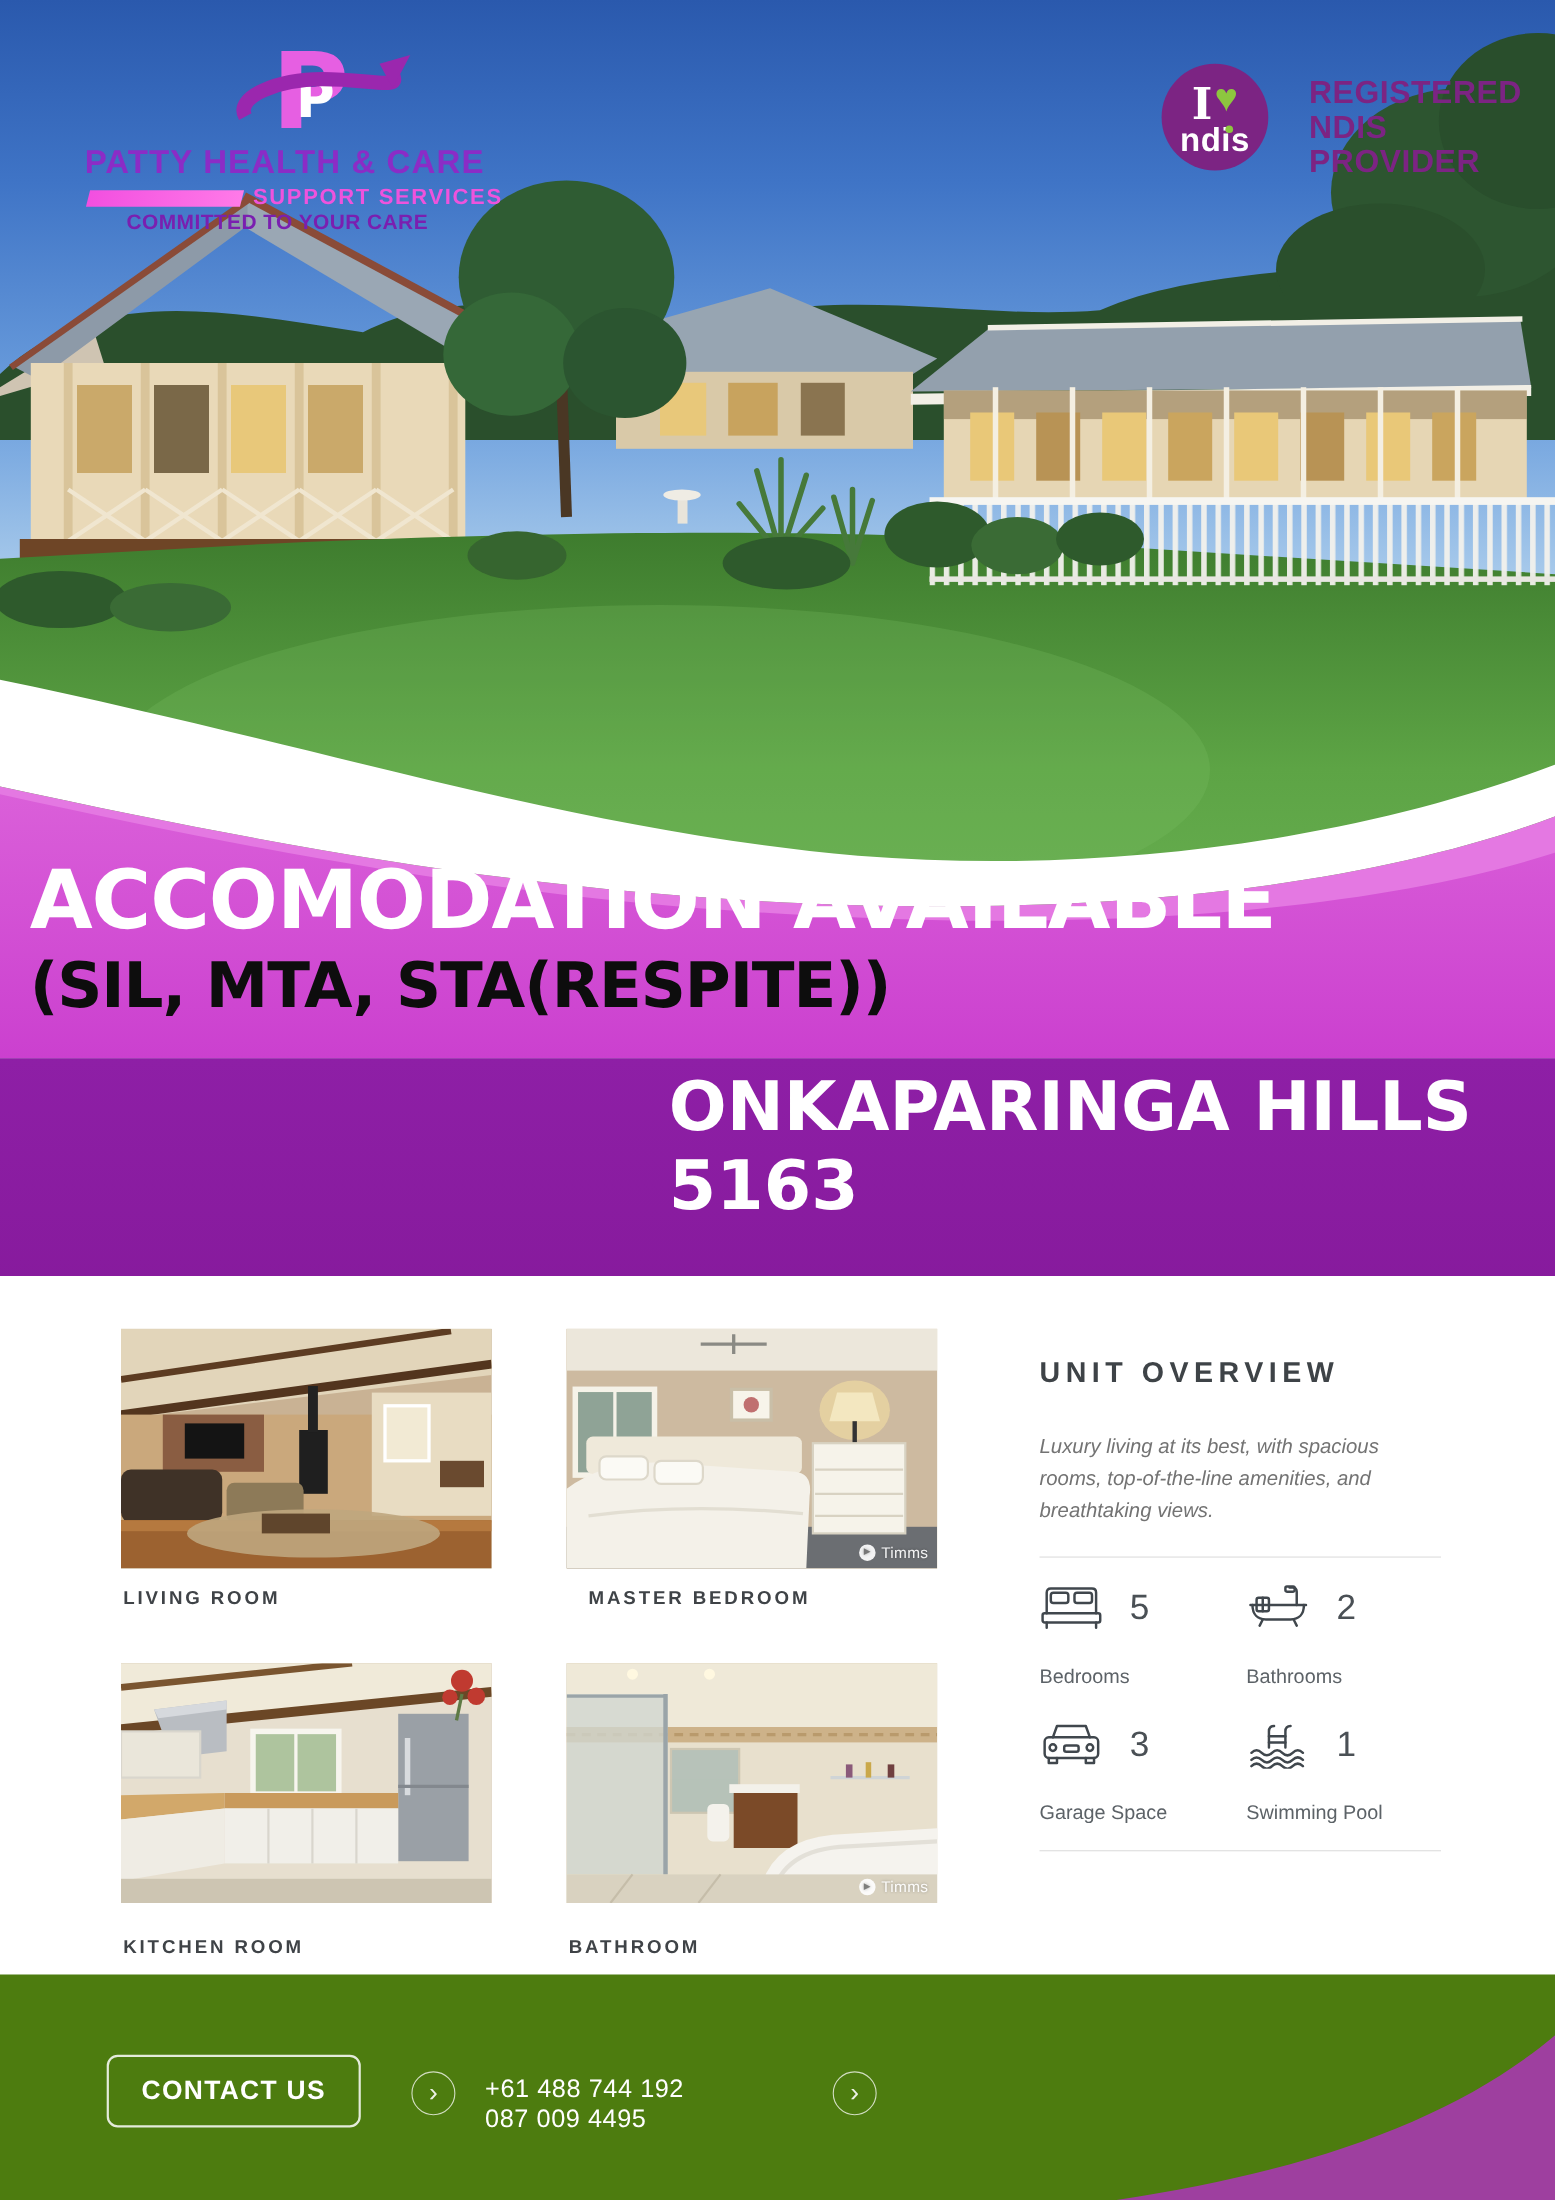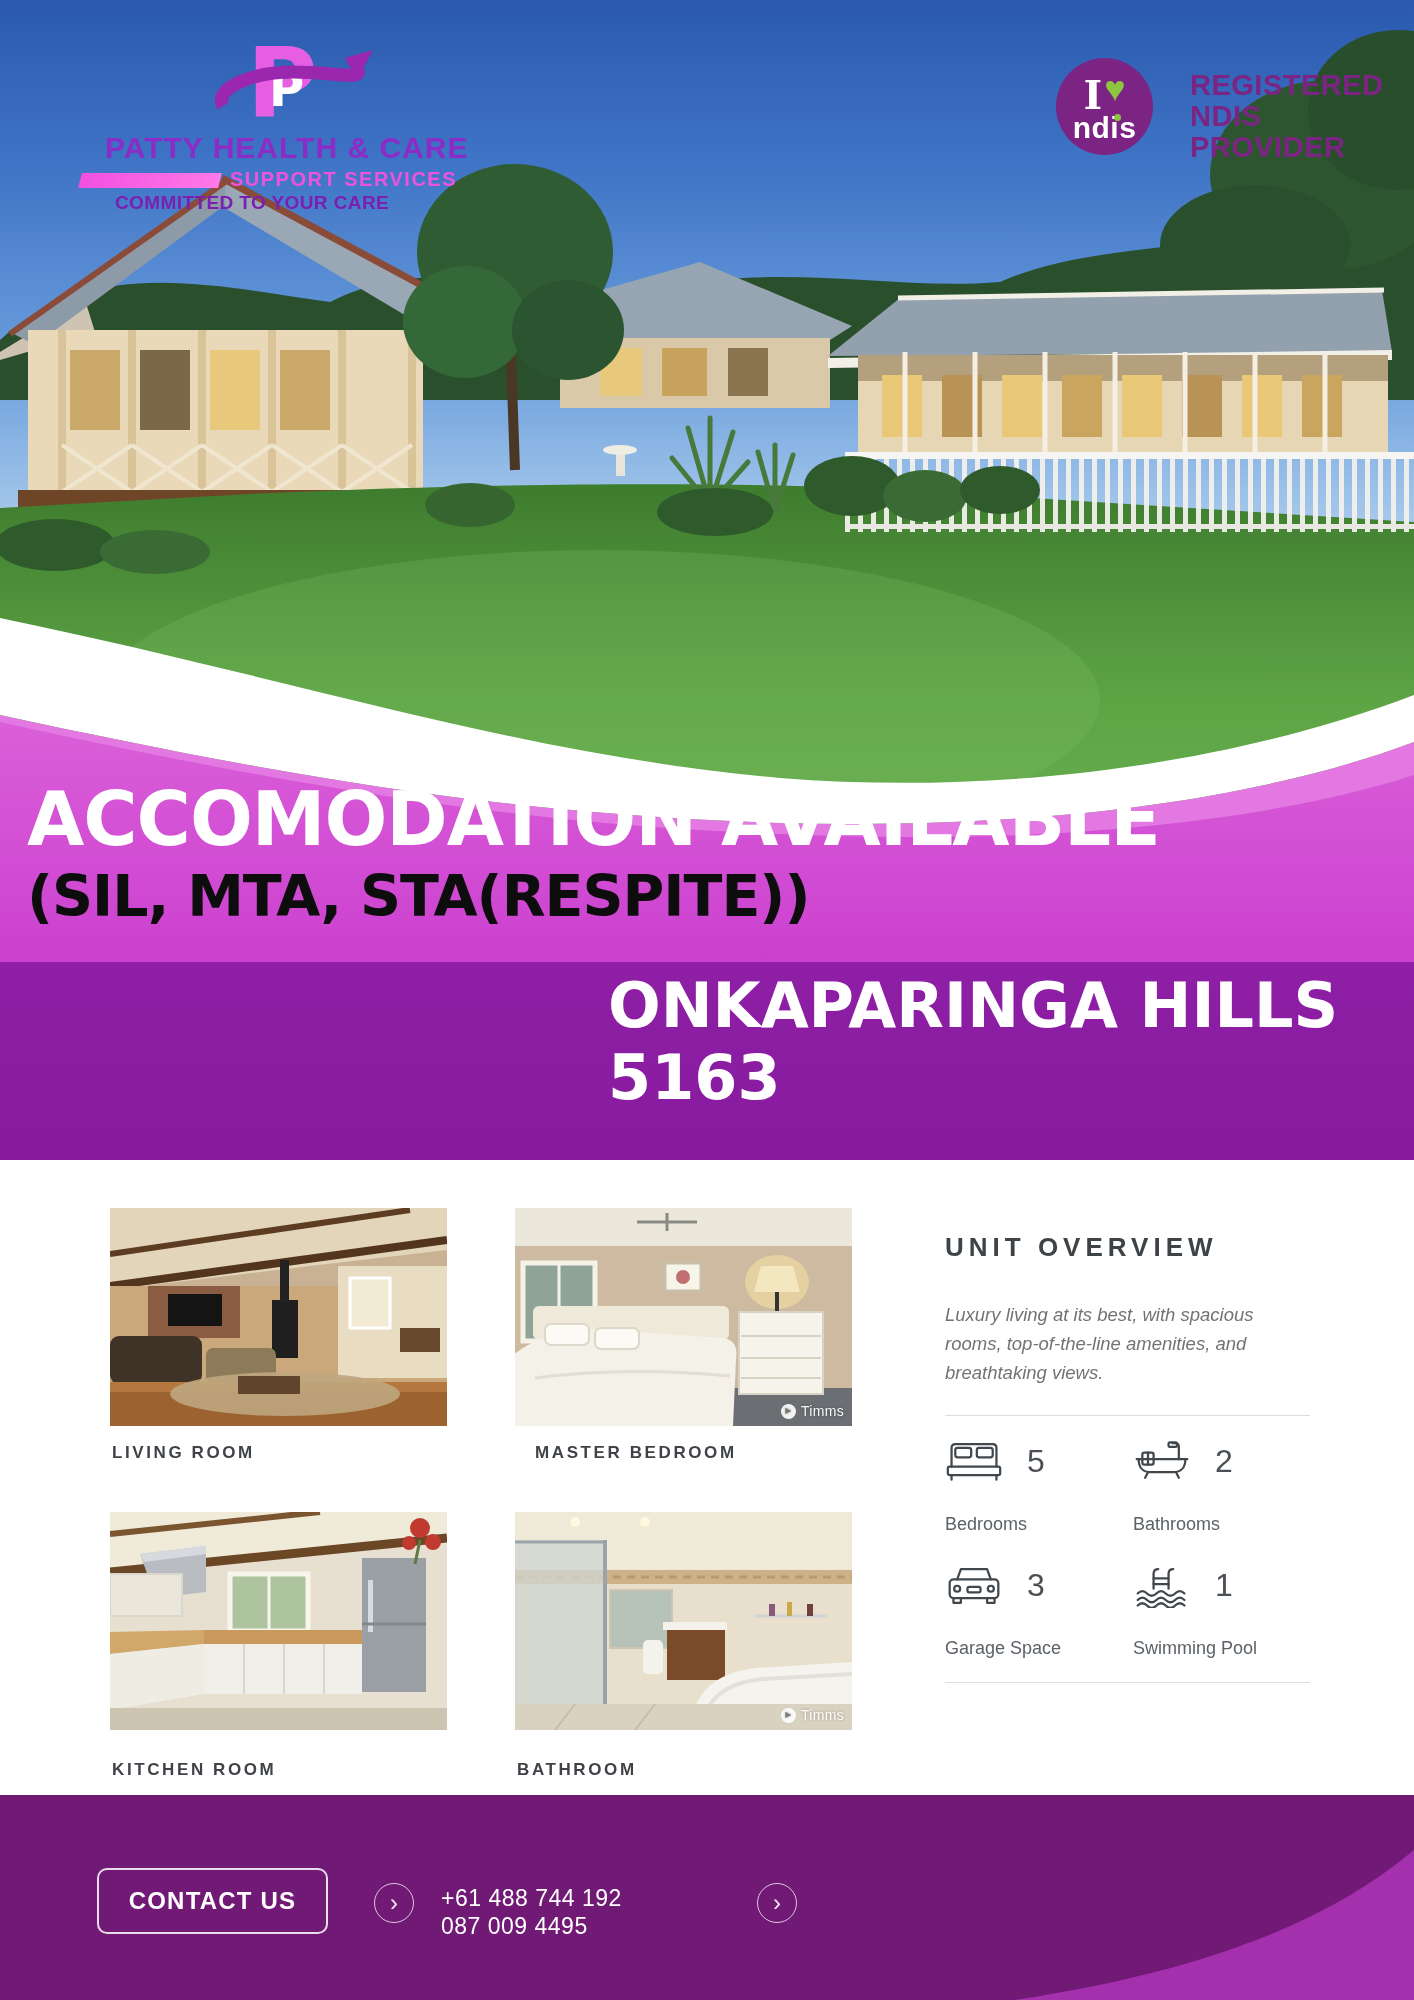--- a/index.html
+++ b/index.html
@@ -8,21 +8,21 @@
     font-family:"Liberation Sans",sans-serif;background:#ffffff;
   }
   .abs{position:absolute;}
 
   
   .hero{position:absolute;left:0;top:0;width:1414px;height:962px;background:#cb40cf;overflow:hidden;}
   .hero-art{position:absolute;left:0;top:0;}
 
   
   .brand-name{position:absolute;left:77px;top:131px;font-size:30px;font-weight:bold;
-    letter-spacing:1px;color:#8b2cc6;white-space:nowrap;margin-left:28px;}
+    letter-spacing:1px;color:#8b2cc6;white-space:nowrap;}
   .brand-bar{position:absolute;left:80px;top:173px;width:140px;height:15px;
     background:linear-gradient(90deg,#f24fe0,#ff7ae8);transform:skewX(-14deg);}
   .brand-tagline{position:absolute;left:230px;top:168px;font-size:20px;font-weight:bold;
     letter-spacing:1.5px;color:#ee53dd;white-space:nowrap;}
   .brand-motto{position:absolute;left:115px;top:192px;font-size:19px;font-weight:bold;
     letter-spacing:.4px;color:#7a1fb0;white-space:nowrap;}
 
   
   .ndis-circle{position:absolute;left:1056px;top:58px;width:97px;height:97px;border-radius:50%;
     background:#7c2483;display:flex;flex-direction:column;align-items:center;justify-content:center;color:#fff;}
@@ -62,21 +62,21 @@
   .ov-desc{position:absolute;left:945px;top:1300px;width:345px;font-size:18.5px;
     line-height:29px;color:#737373;font-style:italic;}
   .ov-divider{position:absolute;left:945px;width:365px;height:0;border-top:1px solid #ddd;}
   .feature{position:absolute;width:180px;}
   .feat-top{display:flex;align-items:center;gap:24px;}
   .feat-count{font-size:32px;color:#4a5055;}
   .feat-label{margin-top:30px;font-size:18px;color:#5c6267;white-space:nowrap;}
   .feat-icon svg{display:block;}
 
   
-  .footer{position:absolute;left:0;top:1795px;width:1414px;height:205px;background:#701a75;overflow:hidden;}
+  .footer{position:absolute;left:0;top:1795px;width:1414px;height:205px;background:#4d7c0f;overflow:hidden;}
   .contact-btn{position:absolute;left:97px;top:73px;width:231px;height:66px;border:2px solid rgba(255,255,255,.85);
     border-radius:10px;display:flex;align-items:center;justify-content:center;background:transparent;
     color:#fff;font-size:24px;font-weight:bold;letter-spacing:1.2px;cursor:pointer;
     font-family:"Liberation Sans",sans-serif;}
   .chev-circle{position:absolute;top:88px;width:38px;height:38px;border-radius:50%;
     border:1.5px solid rgba(255,255,255,.75);display:flex;align-items:center;justify-content:center;
     color:rgba(255,255,255,.9);font-size:24px;line-height:1;cursor:pointer;}
   .phones{position:absolute;left:441px;top:89px;font-size:23px;line-height:28px;color:#fff;letter-spacing:.5px;}
   .email{position:absolute;left:822px;top:96px;font-size:24px;color:#fff;letter-spacing:.5px;white-space:nowrap;}
 </style>

